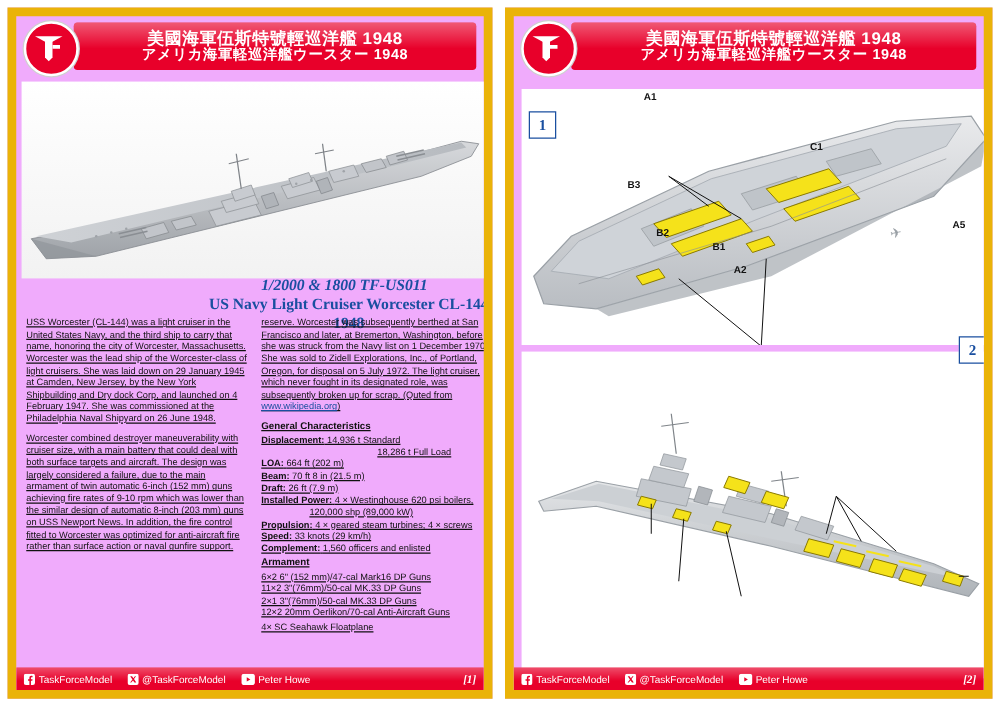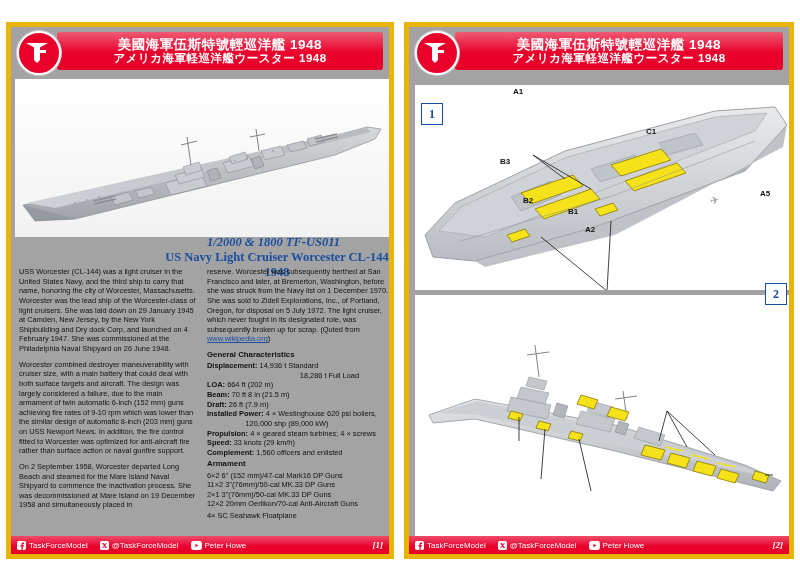--- a/index.html
+++ b/index.html
@@ -1,18 +1,18 @@
 <!DOCTYPE html>
 <html><head>
 <meta charset="utf-8">
 <style>
   html,body{margin:0;padding:0;background:#d8d8d8;}
   body{width:800px;height:565px;font-family:"Liberation Sans",sans-serif;overflow:hidden;}
   .sheet{position:relative;width:800px;height:565px;background:#ffffff;}
-  .page{position:absolute;top:6px;bottom:6px;background:#a3a3a3;border:5px solid #eab308;box-sizing:border-box;overflow:hidden;margin-top:16px;}
+  .page{position:absolute;top:6px;bottom:6px;background:#f0abfc;border:7px solid #eab308;box-sizing:border-box;overflow:hidden;}
   .page-left{left:6px;width:388px;}
   .page-right{left:404px;width:390px;}
 
   
   .hdr{position:absolute;left:0;top:0;right:0;height:48px;}
   .hdr-bar{position:absolute;left:46px;right:6px;top:5px;height:38px;background:#e8002a;border-radius:3px;}
   .hdr-bar:after{content:"";position:absolute;left:0;top:0;right:0;bottom:0;border-radius:3px;
      background:linear-gradient(180deg,rgba(255,255,255,.35),rgba(255,255,255,0) 55%);}
   .hdr-txt{position:absolute;left:0;right:0;top:0;bottom:0;color:#ffffff;text-align:center;z-index:3;
      display:flex;flex-direction:column;justify-content:center;line-height:1.12;}
@@ -23,21 +23,21 @@
   .logo svg{position:absolute;left:0;top:0;}
 
   
   .photo{position:absolute;left:4px;top:52px;width:380px;height:158px;overflow:hidden;}
   .photo svg{display:block;}
   .scale-line{position:absolute;left:196px;top:208px;width:186px;text-align:left;
      font-family:"Liberation Serif",serif;font-style:italic;font-weight:bold;font-size:12.5px;color:#1a4fa0;}
   .title-line{position:absolute;left:150px;top:223px;width:232px;text-align:center;
      font-family:"Liberation Serif",serif;font-weight:bold;font-size:12.5px;color:#1a4fa0;}
 
-  .body-col{position:absolute;font-size:7.4px;line-height:1.3;color:#111;text-align:left;}
+  .body-col{position:absolute;font-size:7.4px;line-height:1.3;color:#111;text-align:left;text-decoration:underline;}
   .col1{left:8px;top:240px;width:178px;}
   .col2{left:196px;top:240px;width:186px;}
   .body-col p{margin:0 0 6px 0;}
   .sec-h{font-weight:bold;font-size:7.8px;margin:0 0 1px 0;}
   .lnk{color:#1a4fa0;text-decoration:underline;}
 
   
   .ftr{position:absolute;left:0;right:0;bottom:0;height:18px;background:#e8002a;}
   .ftr:after{content:"";position:absolute;inset:0;background:linear-gradient(180deg,rgba(255,255,255,.30),rgba(255,255,255,0) 60%);}
   .ftr-in{position:absolute;inset:0;display:flex;align-items:center;color:#fff;font-size:8px;z-index:3;padding:4px 6px;}
@@ -145,21 +145,20 @@
         </g>
       </svg>
     </div>
 
     <div class="scale-line">1/2000 &amp; 1800 TF-US011</div>
     <div class="title-line">US Navy Light Cruiser Worcester  CL-144 1948</div>
 
     <div class="body-col col1">
       <p>USS Worcester (CL-144) was a light cruiser in the United States Navy, and the third ship to carry that name, honoring the city of Worcester, Massachusetts. Worcester was the lead ship of the Worcester-class of light cruisers. She was laid down on 29 January 1945 at Camden, New Jersey, by the New York Shipbuilding and Dry dock Corp, and launched on 4 February 1947. She was commissioned at the Philadelphia Naval Shipyard on 26 June 1948.</p>
       <p>Worcester combined destroyer maneuverability with cruiser size, with a main battery that could deal with both surface targets and aircraft. The design was largely considered a failure, due to the main armament of twin automatic 6-inch (152 mm) guns achieving fire rates of 9-10 rpm which was lower than the similar design of automatic 8-inch (203 mm) guns on USS Newport News. In addition, the fire control fitted to Worcester was optimized for anti-aircraft fire rather than surface action or naval gunfire support.</p>
-      <p>On 2 September 1958, Worcester departed Long Beach and steamed for the Mare Island Naval Shipyard to commence the inactivation process. She was decommissioned at Mare Island on 19 December 1958 and simultaneously placed in</p>
     </div>
 
     <div class="body-col col2">
       <p><span>reserve. Worcester was subsequently berthed at San Francisco and later, at Bremerton, Washington, before she was struck from the Navy list on 1 December 1970. She was sold to Zidell Explorations, Inc., of Portland, Oregon, for disposal on 5 July 1972. The light cruiser, which never fought in its designated role, was subsequently broken up for scrap. (Quted from </span><a class="lnk" href="#">www.wikipedia.org</a><span>)</span></p>
 
       <div class="sec-h">General Characteristics</div>
       <div><b>Displacement:</b> <span>14,936 t Standard</span></div>
       <div style="text-align:right;padding-right:34px;"><span>18,286 t Full Load</span></div>
       <div><b>LOA:</b> <span>664 ft (202 m)</span></div>
       <div><b>Beam:</b> <span>70 ft 8 in (21.5 m)</span></div>

